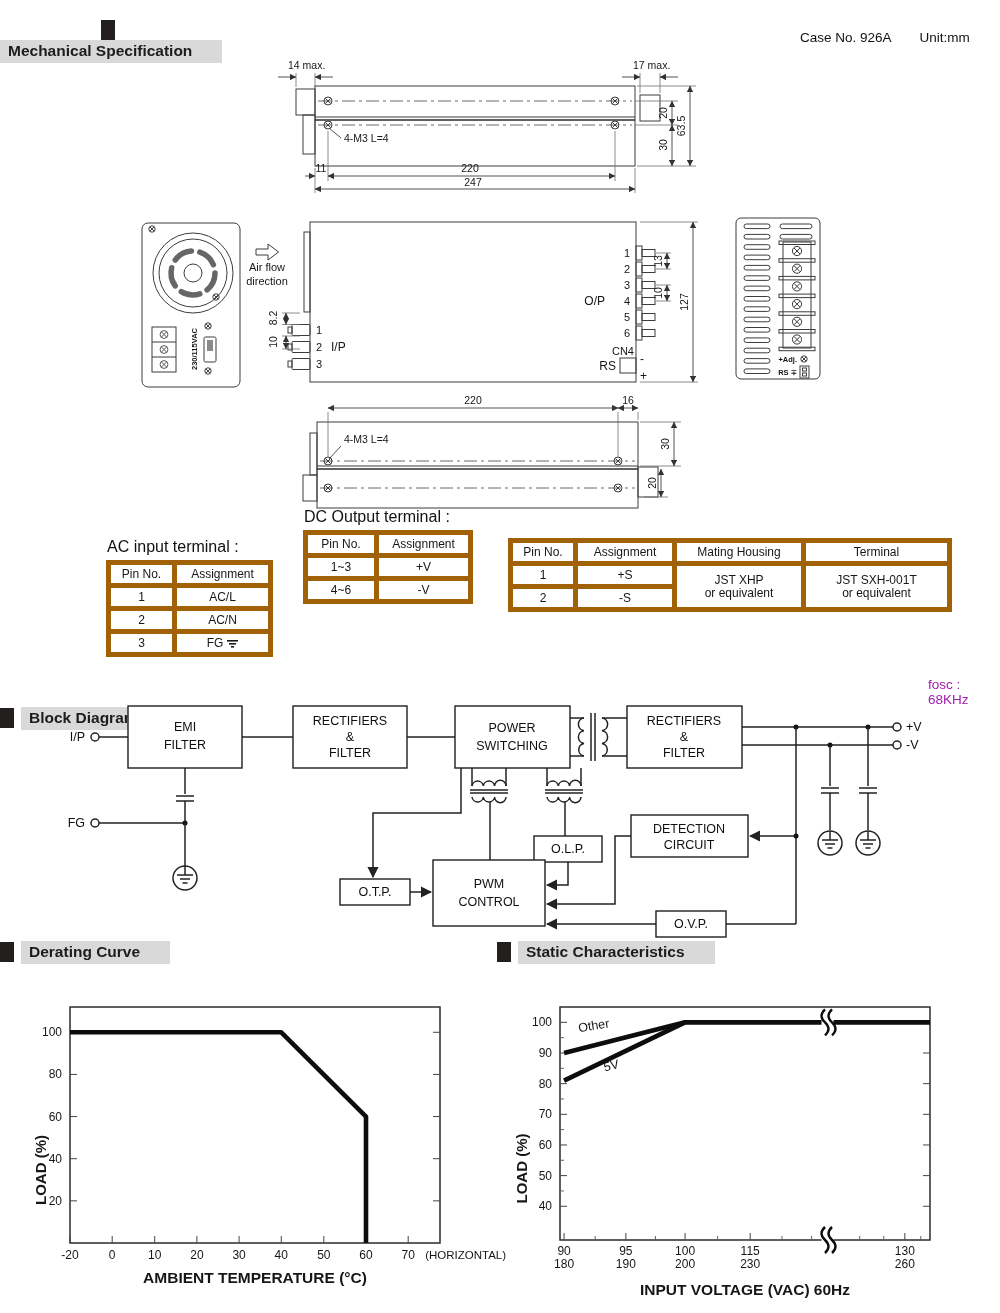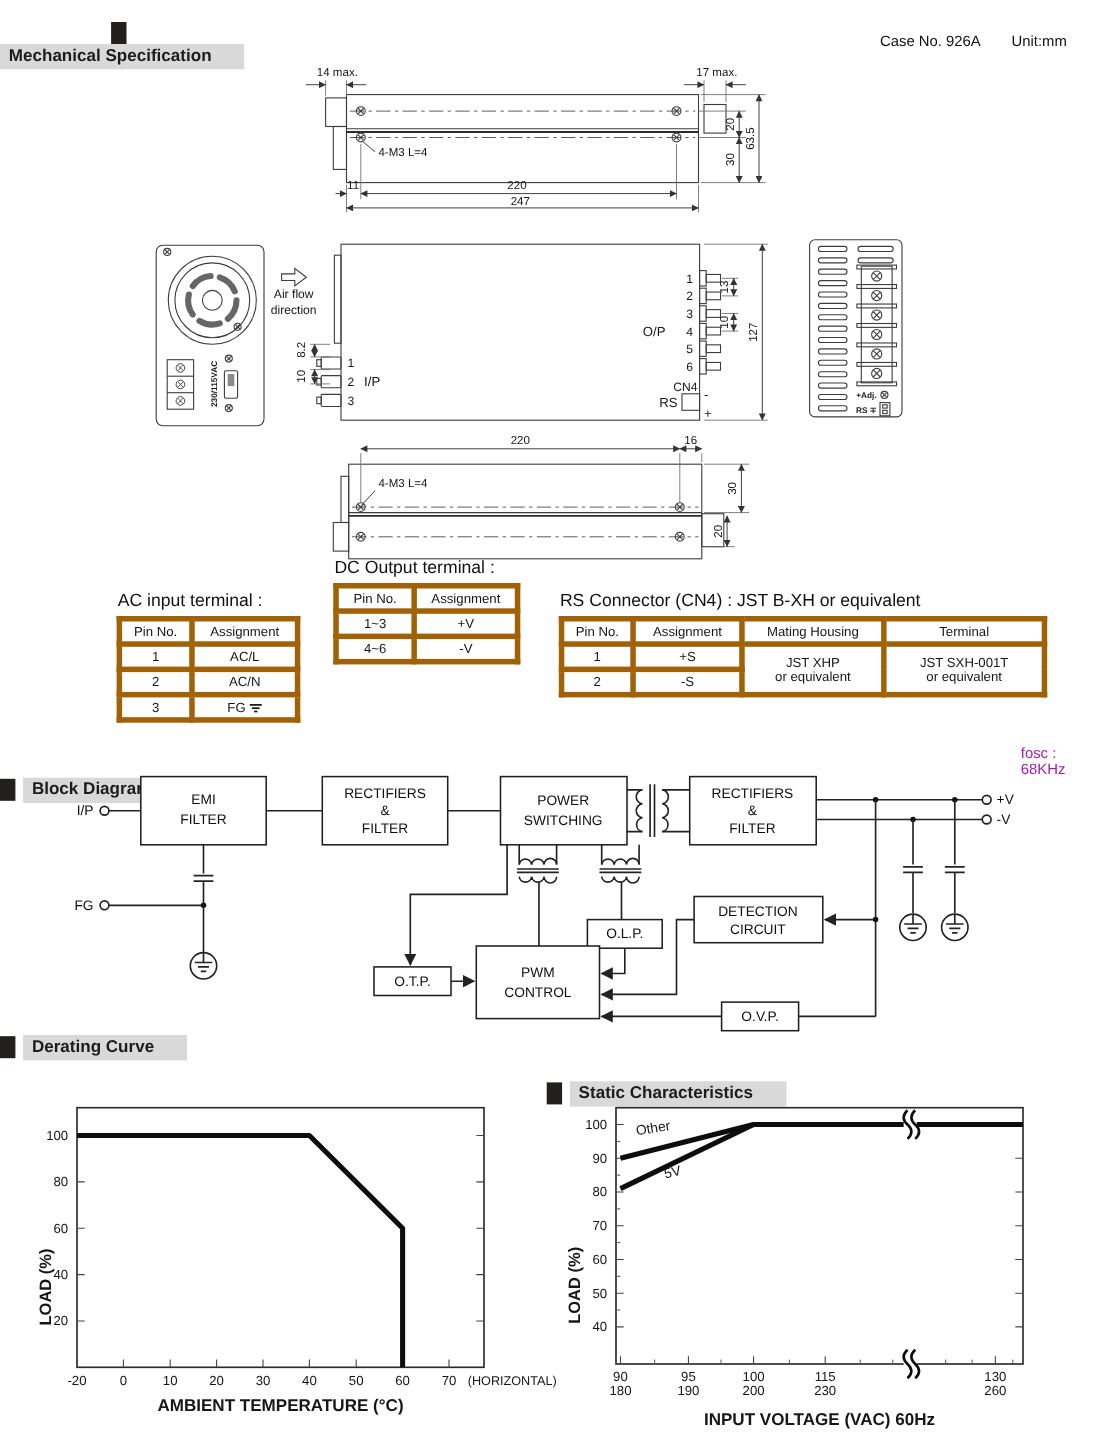--- a/index.html
+++ b/index.html
@@ -340,21 +340,20 @@
       </tr>
       <tr>
         <td>4~6</td>
         <td>-V</td>
       </tr>
     </tbody>
       </table>
   </div>
 
   <div class="tblwrap" style="left:508px;top:538px;">
-    <div class="tbltitle">RS Connector (CN4) : JST B-XH or equivalent</div>
     <table class="spec">
       <tbody>
           <tr>
         <td style="width:54px;">Pin No.</td>
         <td style="width:88px;">Assignment</td>
         <td style="width:118px;">Mating Housing</td>
         <td style="width:135px;">Terminal</td>
       </tr>
       <tr>
         <td>1</td>
@@ -520,21 +519,21 @@
     <g>
       <rect x="656" y="215" width="70" height="26" class="bx"></rect>
       <text class="bt" x="691" y="232">O.V.P.</text>
     </g>
   </svg>
 
   <div class="sec-header" style="left:0;top:940px;">
     <div class="sec-square"></div>
     <div class="sec-label">Derating Curve</div>
   </div>
-  <div class="sec-header" style="left:497px;top:940px;margin-top:42px;">
+  <div class="sec-header" style="left:497px;top:940px;">
     <div class="sec-square"></div>
     <div class="sec-label">Static Characteristics</div>
   </div>
 
   <svg class="abs" style="left:0;top:980px;" width="1000" height="333" viewBox="0 0 1000 333">
     <g id="chart-derating">
         <rect x="70" y="27" width="370" height="236" fill="none" stroke="#2b2b2b" stroke-width="1.5"></rect>
         <line x1="70" y1="220.85714285714286" x2="77" y2="220.85714285714286" stroke="#444" stroke-width="1"></line>
         <line x1="440" y1="220.85714285714286" x2="433" y2="220.85714285714286" stroke="#444" stroke-width="1"></line>
         <text x="62" y="224.85714285714286" fill="#111" text-anchor="end" font-size="12">20</text>

